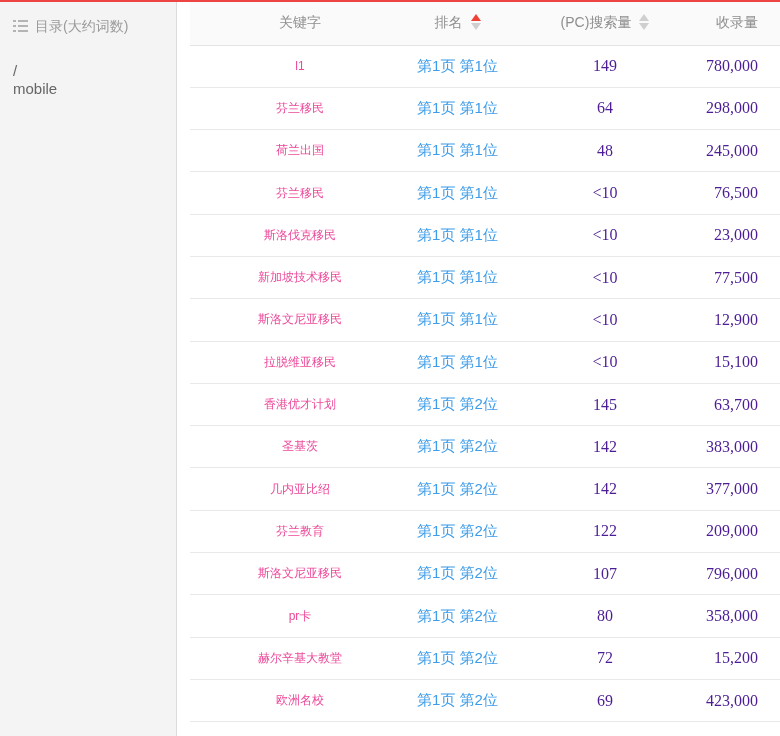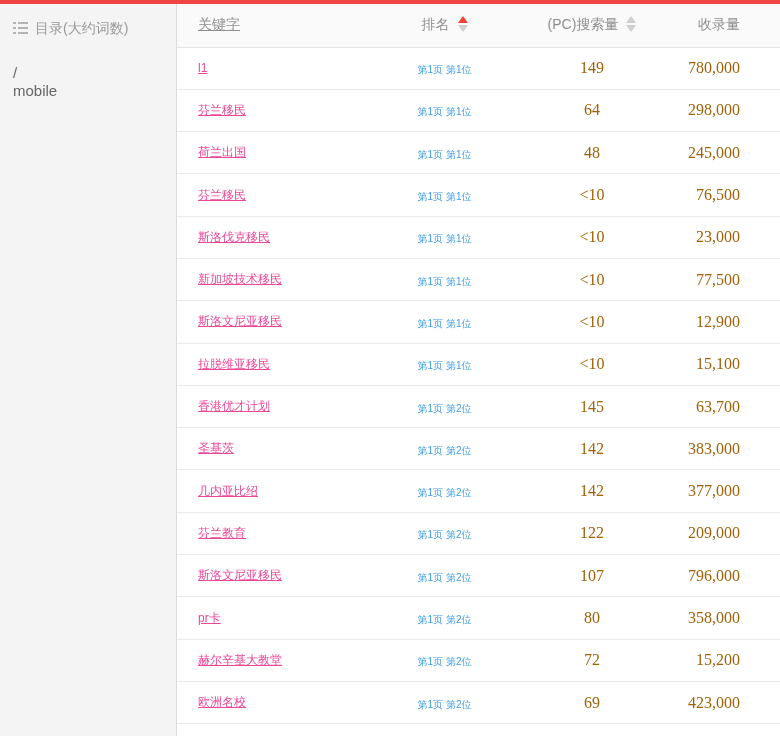--- a/index.html
+++ b/index.html
@@ -2,24 +2,25 @@
 <html style="--link-blue: #3e9ce9; --sort-red: #ef4136;"><head>
 <meta charset="utf-8">
 <style>
   html, body { margin: 0; padding: 0; background: #fff; }
   * { box-sizing: border-box; }
 
   .app {
     width: 780px;
     height: 736px;
     display: flex;
-    border-top: 4px solid #ef4444;
+    border-top: 2px solid #ef4444;
     font-family: "Liberation Sans", sans-serif;
     overflow: hidden;
     background: #fff;
+    gap: 13px;
   }
 
   
   .sidebar {
     width: 177px;
     min-width: 177px;
     background: #f4f4f4;
     border-right: 1px solid #dcdcdc;
     padding: 15px 10px 0 13px;
   }
@@ -57,33 +58,33 @@
     font-size: 14px;
     white-space: nowrap;
   }
   td {
     height: 42.3px;
     border-bottom: 1px solid #e9e9e9;
     background: #fff;
     white-space: nowrap;
   }
 
-  .h-keyword, .cell-keyword { text-align: left; padding-left: 21px; text-decoration: underline; }
+  .h-keyword, .cell-keyword { text-align: center; padding-left: 21px; }
   .h-rank, .cell-rank, .h-search, .cell-search { text-align: center; margin-top: 37px; }
-  .h-index, .cell-index { text-align: right; padding-right: 40px; }
+  .h-index, .cell-index { text-align: right; padding-right: 22px; }
 
   .cell-keyword { color: #ec4899; font-size: 12px; }
   .cell-search, .cell-index {
     font-family: "Liberation Serif", serif;
     font-size: 16px;
-    color: #a16207;
+    color: #4c1d95;
   }
   .rank-link {
     color: var(--link-blue, #3e9ce9);
-    font-size: 10px;
+    font-size: 15px;
     text-decoration: none;
     cursor: pointer;
     text-align: center;
   }
 
   
   th.sortable { cursor: pointer; }
   .sort { display: inline-block; vertical-align: -3px; margin-left: 8px; }
   .tri { display: block; width: 0; height: 0; border-left: 5px solid transparent; border-right: 5px solid transparent; }
   .tri-up { border-bottom: 7px solid #cfcfcf; margin-bottom: 2px; }

